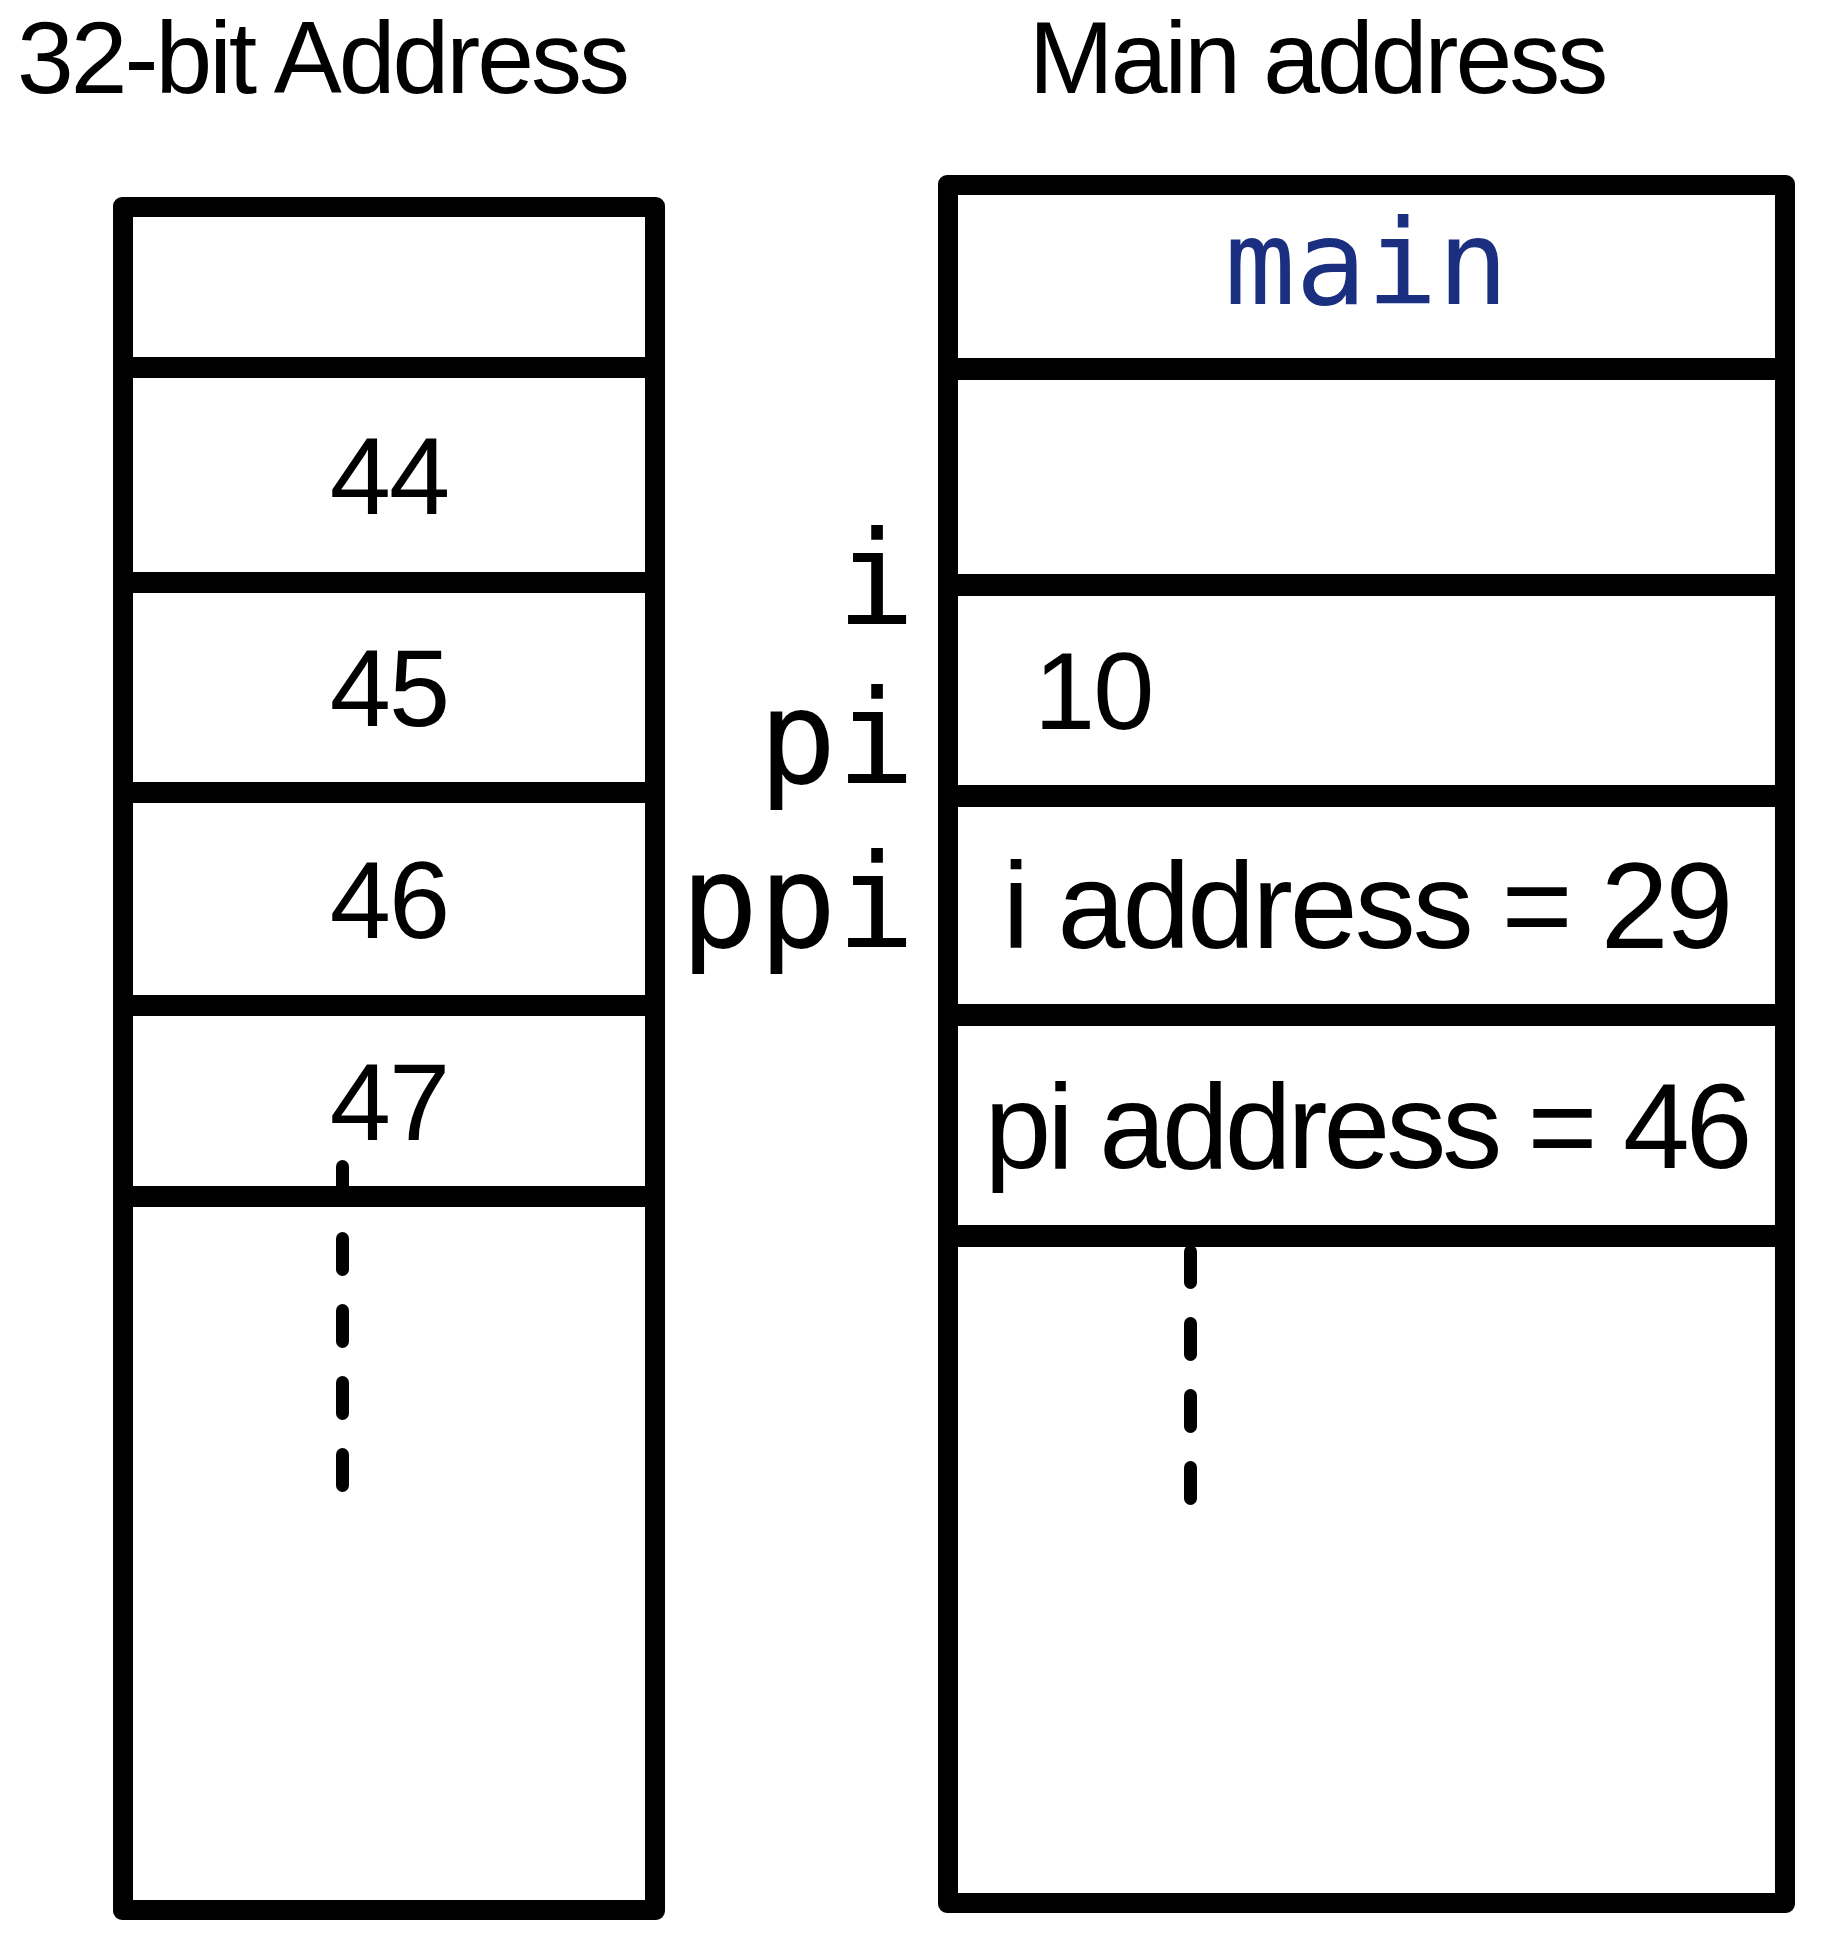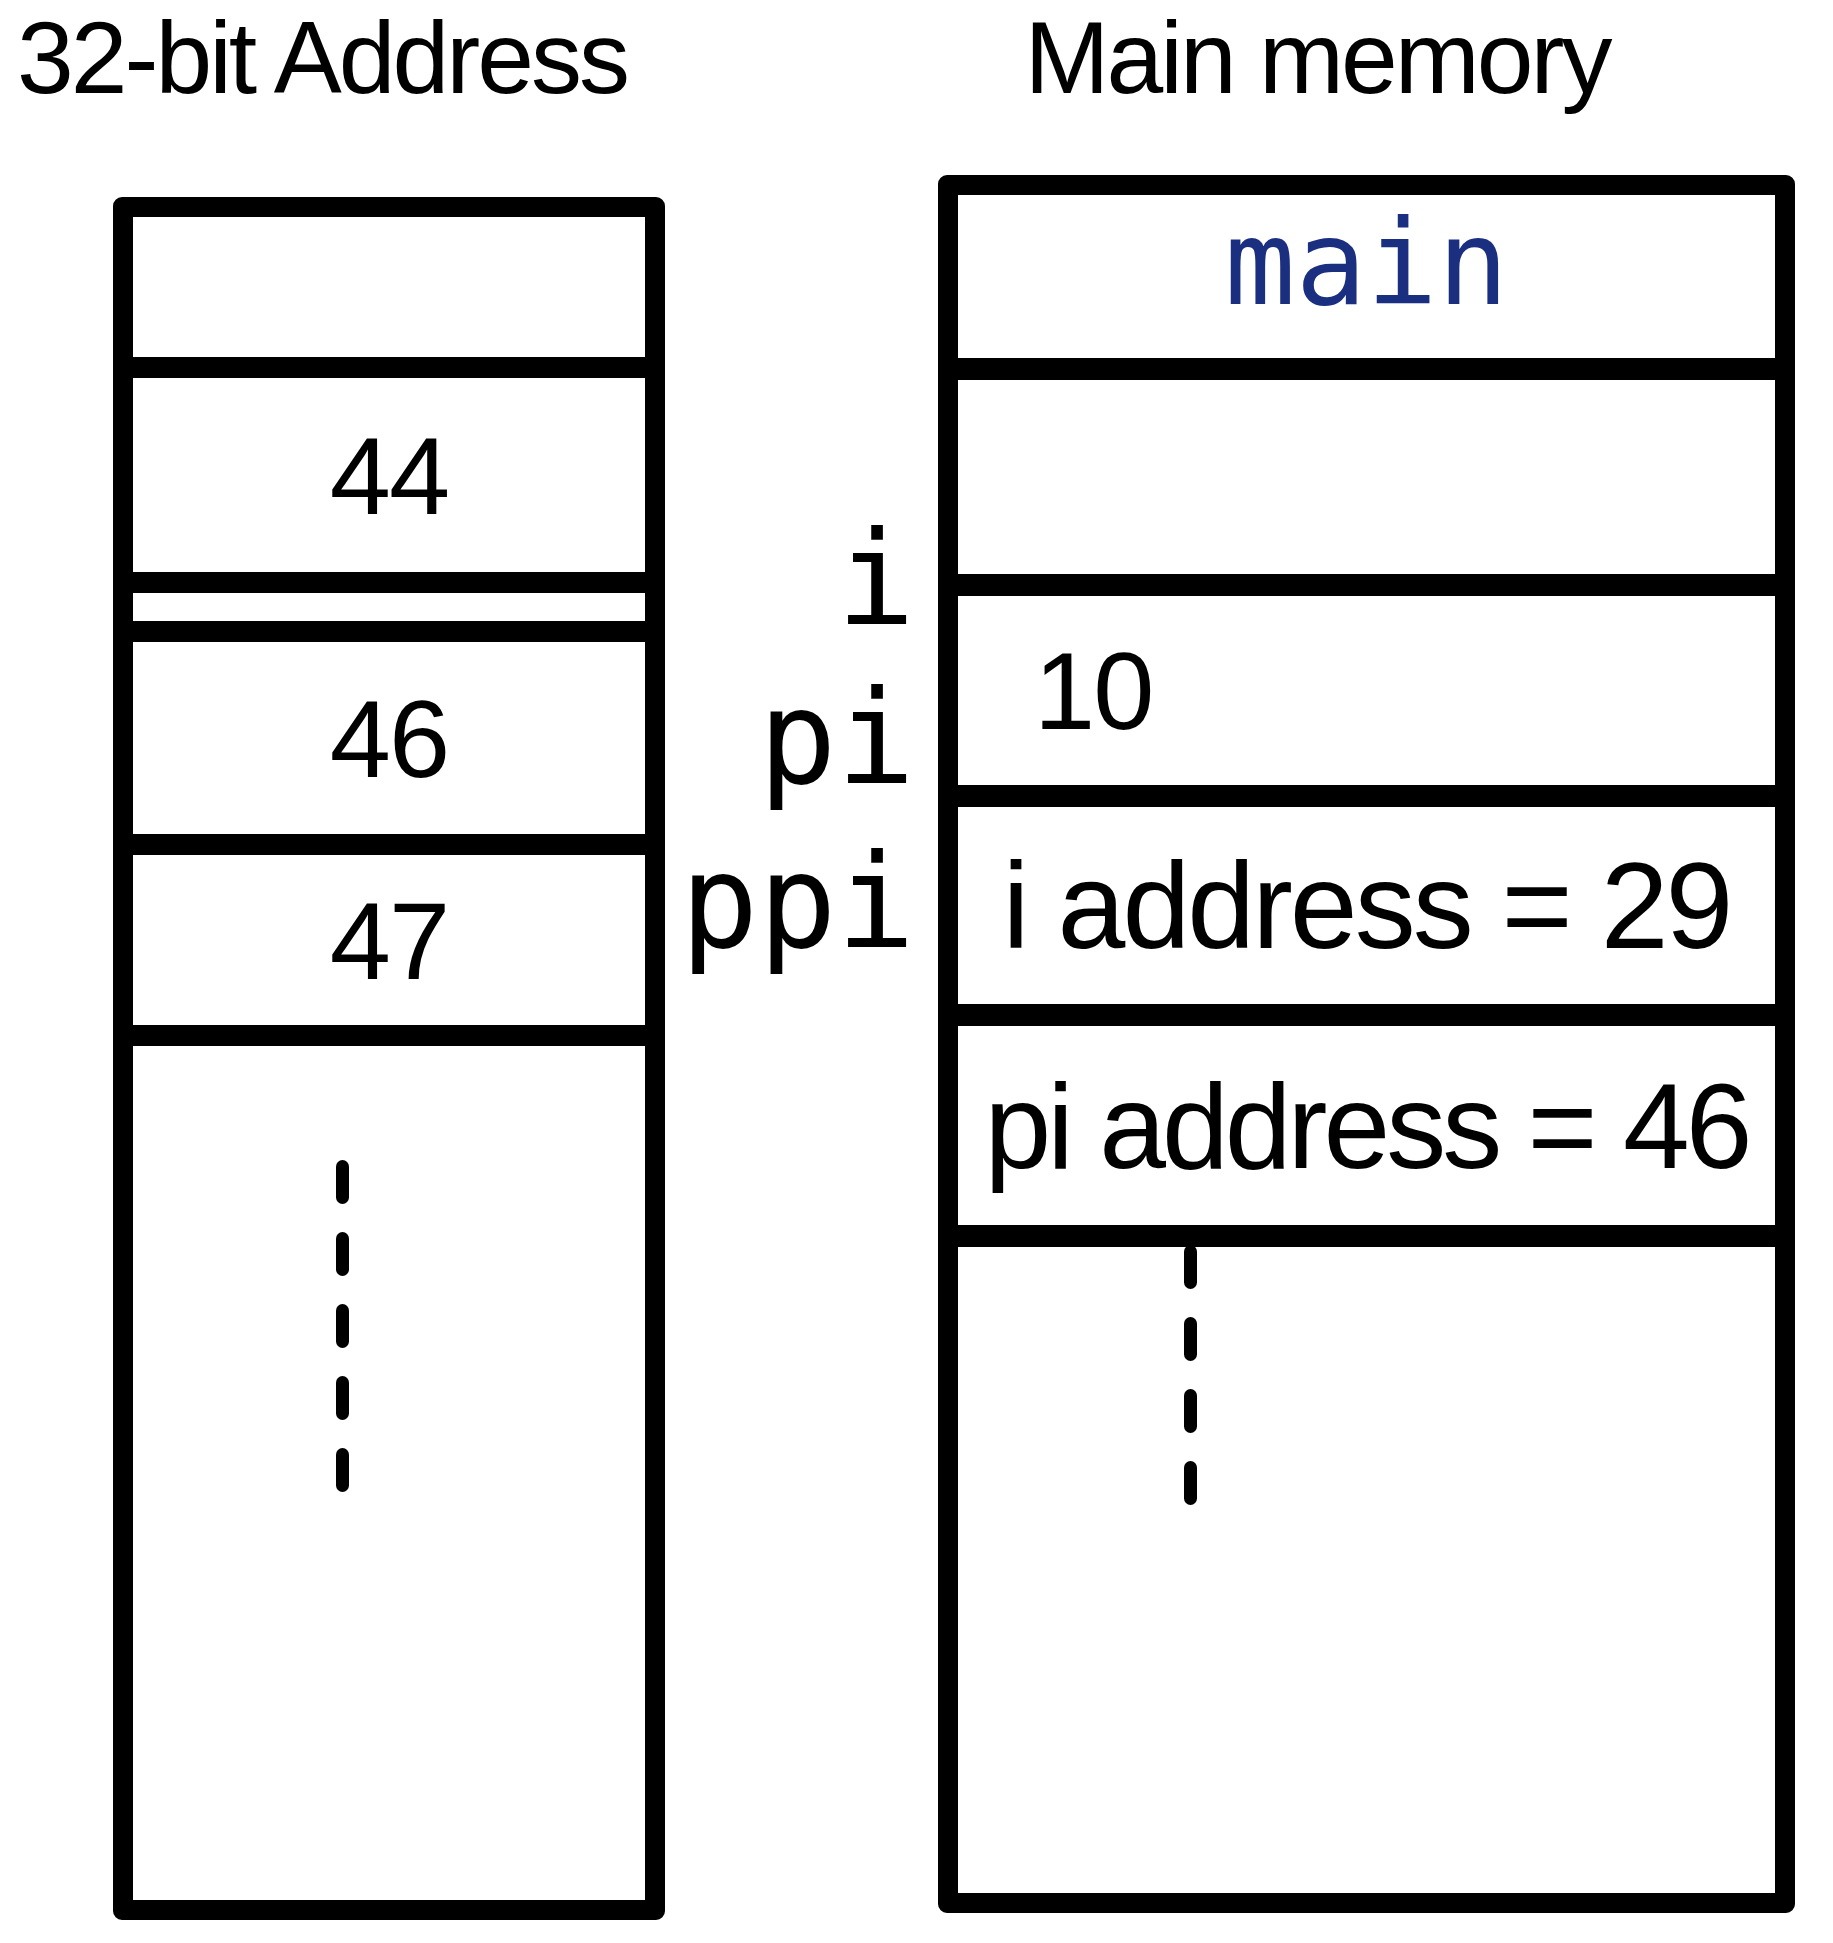--- a/index.html
+++ b/index.html
@@ -106,31 +106,34 @@
   }
   #dash-left  { left: 336px;  top: 1160px; }
   #dash-right { left: 1184px; top: 1245px; }
 </style>
 </head>
 <body>
 
 <div class="page">
 
   <div class="title" id="title-left">32-bit Address</div>
-  <div class="title" id="title-right">Main memory</div>
+  <div class="title" id="title-right">Main address</div>
 
   <div class="mem-table" id="addr-table">
     <div class="row a-r1">
       <span class="num"></span>
     </div>
     <div class="divider"></div>
     <div class="row a-r2">
       <span class="num">44</span>
     </div>
     <div class="divider"></div>
+    <div class="row a-r3">
+      <span class="num">45</span>
+    </div>
     <div class="divider"></div>
     <div class="row a-r4">
       <span class="num">46</span>
     </div>
     <div class="divider"></div>
     <div class="row a-r5">
       <span class="num">47</span>
     </div>
     <div class="divider"></div>
     <div class="row grow"></div>

